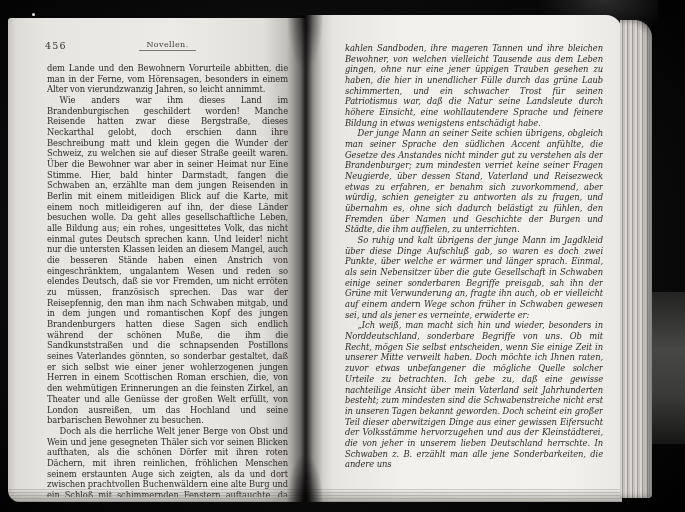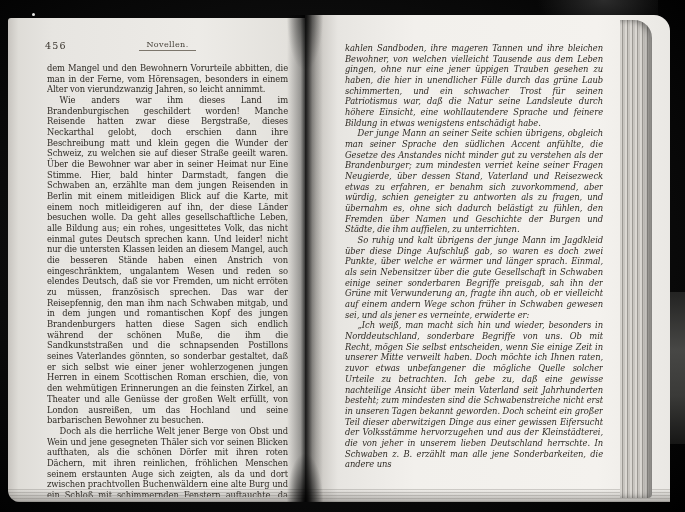--- a/index.html
+++ b/index.html
@@ -11,21 +11,21 @@
   .photo{position:absolute;inset:0;background:radial-gradient(ellipse at 46% 48%, #0d0d0d 55%, #000 100%);}
   
   .blotch-right{position:absolute;right:0;top:292px;width:46px;height:152px;
     background:linear-gradient(to bottom,#232322,#474745 38%,#3a3a38 68%,#161615);
     border-radius:5px 0 0 5px;}
   .blotch-top{position:absolute;left:538px;top:0;width:120px;height:36px;
     background:radial-gradient(ellipse at 55% 0%, #2c2c2c, rgba(0,0,0,0) 72%);}
   .speck{position:absolute;left:32px;top:13px;width:3px;height:3px;background:#e6e6e4;border-radius:50%;}
 
   
-  .page{position:absolute;overflow:hidden;padding-left:48px;}
+  .page{position:absolute;overflow:hidden;}
   .page-left{
     left:8px;top:18px;width:297px;height:484px;
     border-radius:3px 0 0 12px;
     background:linear-gradient(to right,
       #c7c4bf 0, #dedcd7 3%, var(--paper-left,#e7e5e1) 13%,
       #edebe7 55%, #e1dfda 86%, #b9b6b1 96%, #8a8783 100%);
   }
   .page-right{
     left:305px;top:15px;width:317px;height:487px;
     border-radius:0 16px 0 0;
@@ -86,21 +86,21 @@
   <div class="blotch-right"></div>
   <div class="speck"></div>
 
   <div class="page page-left">
     <div class="content content-left">
       <div class="head">
         <span class="num num-left">456</span>
         <span class="running">Novellen.</span>
       </div>
       <div class="body body-left" lang="de">
-        <p class="cont">dem Mangel und den Bewohnern Vorurteile abbitten, die man in der Ferne, vom Hörensagen, besonders in einem Alter von vierundzwanzig Jahren, so leicht annimmt.</p>
+        <p class="cont">dem Lande und den Bewohnern Vorurteile abbitten, die man in der Ferne, vom Hörensagen, besonders in einem Alter von vierundzwanzig Jahren, so leicht annimmt.</p>
         <p>Wie anders war ihm dieses Land im Brandenburgischen geschildert worden! Manche Reisende hatten zwar diese Bergstraße, dieses Neckarthal gelobt, doch erschien dann ihre Beschreibung matt und klein gegen die Wunder der Schweiz, zu welchen sie auf dieser Straße geeilt waren. Über die Bewohner war aber in seiner Heimat nur Eine Stimme. Hier, bald hinter Darmstadt, fangen die Schwaben an, erzählte man dem jungen Reisenden in Berlin mit einem mitleidigen Blick auf die Karte, mit einem noch mitleidigeren auf ihn, der diese Länder besuchen wolle. Da geht alles gesellschaftliche Leben, alle Bildung aus; ein rohes, ungesittetes Volk, das nicht einmal gutes Deutsch sprechen kann. Und leider! nicht nur die untersten Klassen leiden an diesem Mangel, auch die besseren Stände haben einen Anstrich von eingeschränktem, ungalantem Wesen und reden so elendes Deutsch, daß sie vor Fremden, um nicht erröten zu müssen, französisch sprechen. Das war der Reisepfennig, den man ihm nach Schwaben mitgab, und in dem jungen und romantischen Kopf des jungen Brandenburgers hatten diese Sagen sich endlich während der schönen Muße, die ihm die Sandkunststraßen und die schnapsenden Postillons seines Vaterlandes gönnten, so sonderbar gestaltet, daß er sich selbst wie einer jener wohlerzogenen jungen Herren in einem Scottischen Roman erschien, die, von den wehmütigen Erinnerungen an die feinsten Zirkel, an Theater und alle Genüsse der großen Welt erfüllt, von London ausreißen, um das Hochland und seine barbarischen Bewohner zu besuchen.</p>
         <p>Doch als die herrliche Welt jener Berge von Obst und Wein und jene gesegneten Thäler sich vor seinen Blicken aufthaten, als die schönen Dörfer mit ihren roten Dächern, mit ihren reinlichen, fröhlichen Menschen seinem erstaunten Auge sich zeigten, als da und dort zwischen prachtvollen Buchenwäldern eine alte Burg und ein Schloß mit schimmernden Fenstern auftauchte, da fiel er beinahe in das andere Extrem: er strömte über von Lob und Bewunderung und bemitleidete die arme, flache Mark, ihren</p>
       </div>
     </div>
   </div>
 
   <div class="page page-right">
     <div class="content content-right">
       <div class="body body-right" lang="de">
         <p class="cont">kahlen Sandboden, ihre mageren Tannen und ihre bleichen Bewohner, von welchen vielleicht Tausende aus dem Leben gingen, ohne nur eine jener üppigen Trauben gesehen zu haben, die hier in unendlicher Fülle durch das grüne Laub schimmerten, und ein schwacher Trost für seinen Patriotismus war, daß die Natur seine Landsleute durch höhere Einsicht, eine wohllautendere Sprache und feinere Bildung in etwas wenigstens entschädigt habe.</p>

